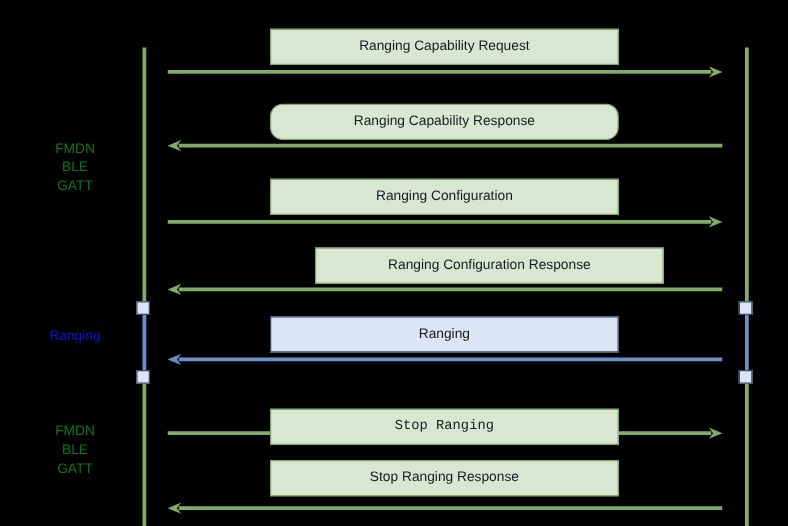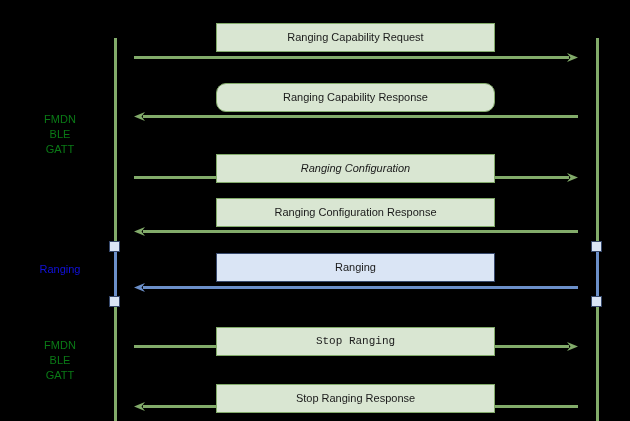--- a/index.html
+++ b/index.html
@@ -141,33 +141,33 @@
         </svg>
       </div>
     </div>
   <div id="layer-boxes">
       <div class="msg-box" style="top: 23px;">
         <span class="msg-label">Ranging Capability Request</span>
       </div>
       <div class="msg-box" style="top: 83px; border-radius: 10px;">
         <span class="msg-label">Ranging Capability Response</span>
       </div>
-      <div class="msg-box" style="top: 154px; font-style: italic;">
+      <div class="msg-box" style="top: 143px;">
         <span class="msg-label">Ranging Configuration</span>
       </div>
-      <div class="msg-box" style="top: 198px;">
+      <div class="msg-box" style="top: 198px; margin-left: 36px;">
         <span class="msg-label">Ranging Configuration Response</span>
       </div>
       <div class="msg-box blue" style="top: 253px;">
         <span class="msg-label">Ranging</span>
       </div>
       <div class="msg-box" style="top: 327px; font-family: Liberation Mono, monospace;">
         <span class="msg-label">Stop Ranging</span>
       </div>
-      <div class="msg-box" style="top: 368px; margin-top: 16px;">
+      <div class="msg-box" style="top: 368px;">
         <span class="msg-label">Stop Ranging Response</span>
       </div>
     </div>
   <div id="layer-labels">
       <div class="side-label green" style="left: 12px; top: 112px;">
         <div>FMDN</div>
         <div>BLE</div>
         <div>GATT</div>
       </div>
       <div class="side-label blue" style="left: 12px; top: 262px;">

